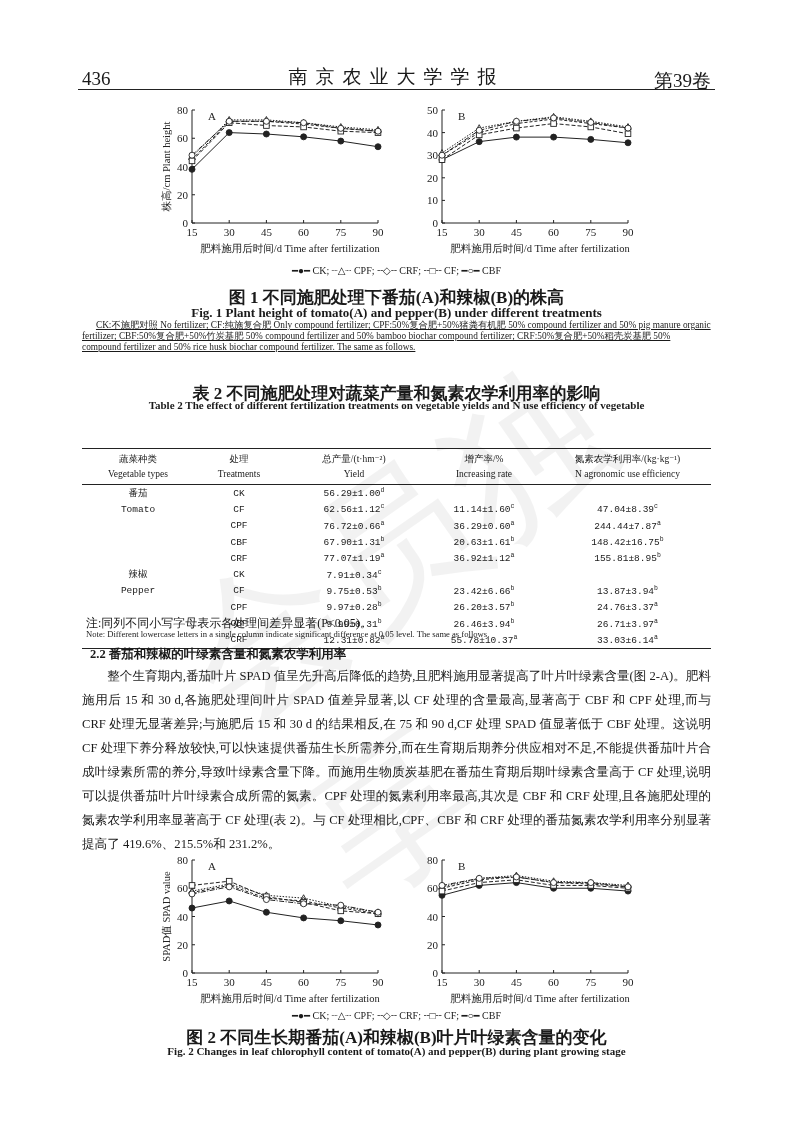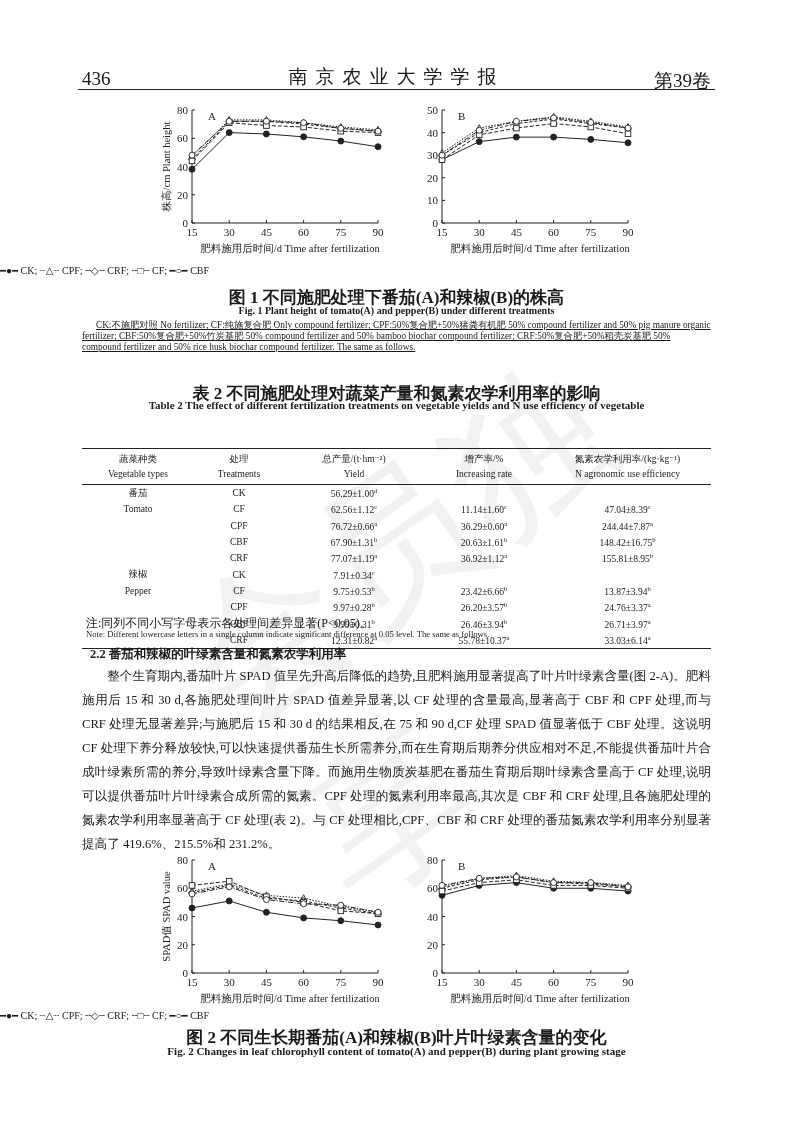--- a/index.html
+++ b/index.html
@@ -4,27 +4,27 @@
 <style>
   html, body { margin:0; padding:0; background:#fff; }
   body { width:793px; height:1122px; position:relative; overflow:hidden;
          font-family:"Liberation Serif","DejaVu Serif",serif; color:#1a1a1a; }
   .abs { position:absolute; }
   .hdr { left:82px; right:82px; top:64px; height:22px; font-size:19px; }
   .hdr .pn { position:absolute; left:0; top:4px; }
   .hdr .jn { position:absolute; left:0; right:0; text-align:center; top:0; letter-spacing:8px; }
   .hdr .vol { position:absolute; right:0; top:4px; }
   .hdr-rule { left:78px; right:78px; top:89px; height:0; border-top:1.2px solid #222; }
-  .legend { left:0; right:0; text-align:left; font-size:10px; }
+  .legend { left:0; right:0; text-align:center; font-size:10px; }
   .cap-cn { left:0; right:0; text-align:center; font-size:17px; font-weight:bold; }
-  .cap-en { left:0; right:0; text-align:center; font-size:10px; font-weight:bold; }
+  .cap-en { left:0; right:0; text-align:center; font-size:13px; font-weight:bold; }
   .note { left:82px; right:82px; font-size:9.3px; line-height:11px; text-indent:1.5em;text-decoration:underline; }
   table.t2 { position:absolute; left:82px; width:629px; border-collapse:collapse; font-size:9.5px;margin-top:32px; }
   table.t2 th { font-weight:normal; text-align:center; padding:1px 0; line-height:13px; }
-  table.t2 td { text-align:center; padding:0; height:16.3px; }
+  table.t2 td { text-align:center; padding:0; height:16.3px;font-family:Liberation Mono, monospace; }
   table.t2 thead tr:first-child th { border-top:1.4px solid #222; padding-top:4px; }
   table.t2 thead tr:last-child th { border-bottom:1px solid #222; padding-bottom:3px; }
   table.t2 tbody tr:last-child td { border-bottom:1.4px solid #222; }
   sup { font-size:6.5px; vertical-align:4px; }
   .tnote { left:86px; font-size:12px; }
   .sec { left:82px; top:646px; font-size:12.5px; font-weight:bold;margin-left:8px; }
   .body { left:82px; width:629px; top:664px; font-size:12.6px; line-height:24px; text-align:justify; text-indent:2em; }
   svg text { font-family:"Liberation Serif","DejaVu Serif",serif; }
   .wm { left:210px; top:390px; font-size:160px; color:rgba(0,0,0,0.05); transform:rotate(-35deg);
         font-family:"DejaVu Sans",sans-serif; pointer-events:none; }

